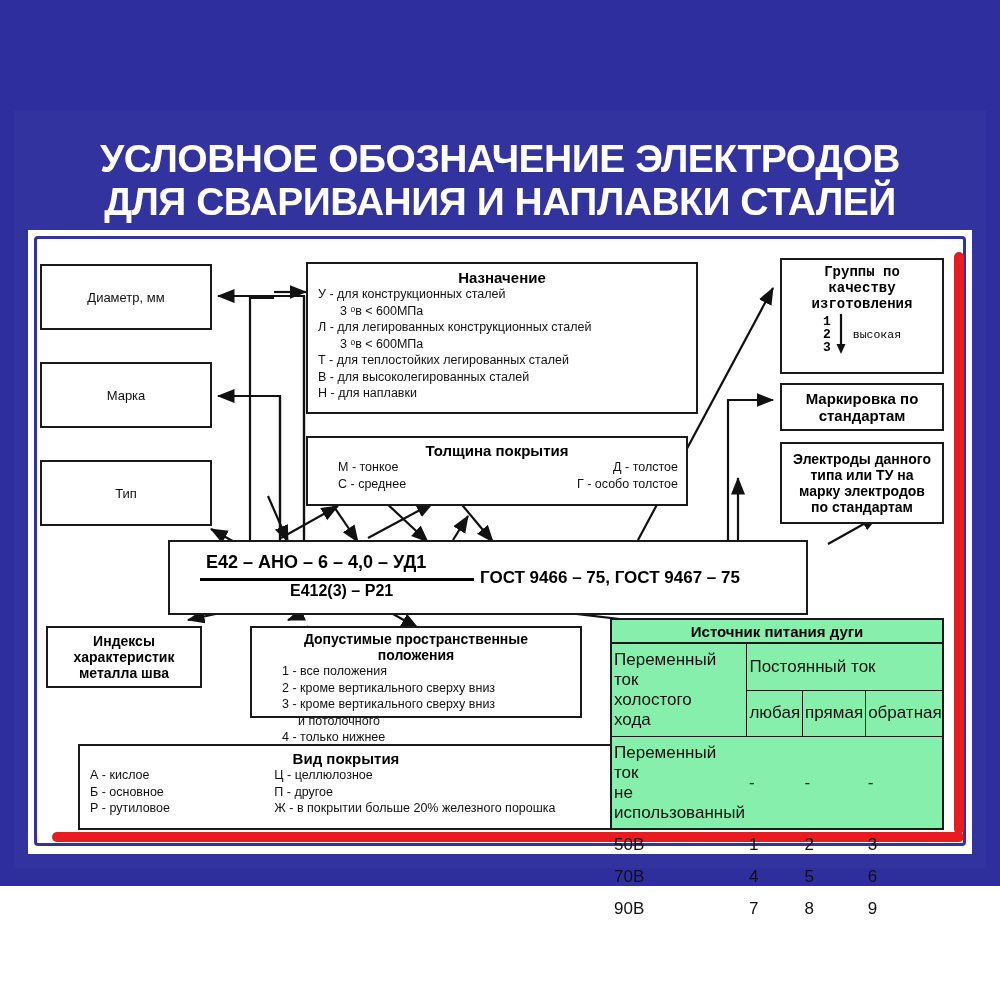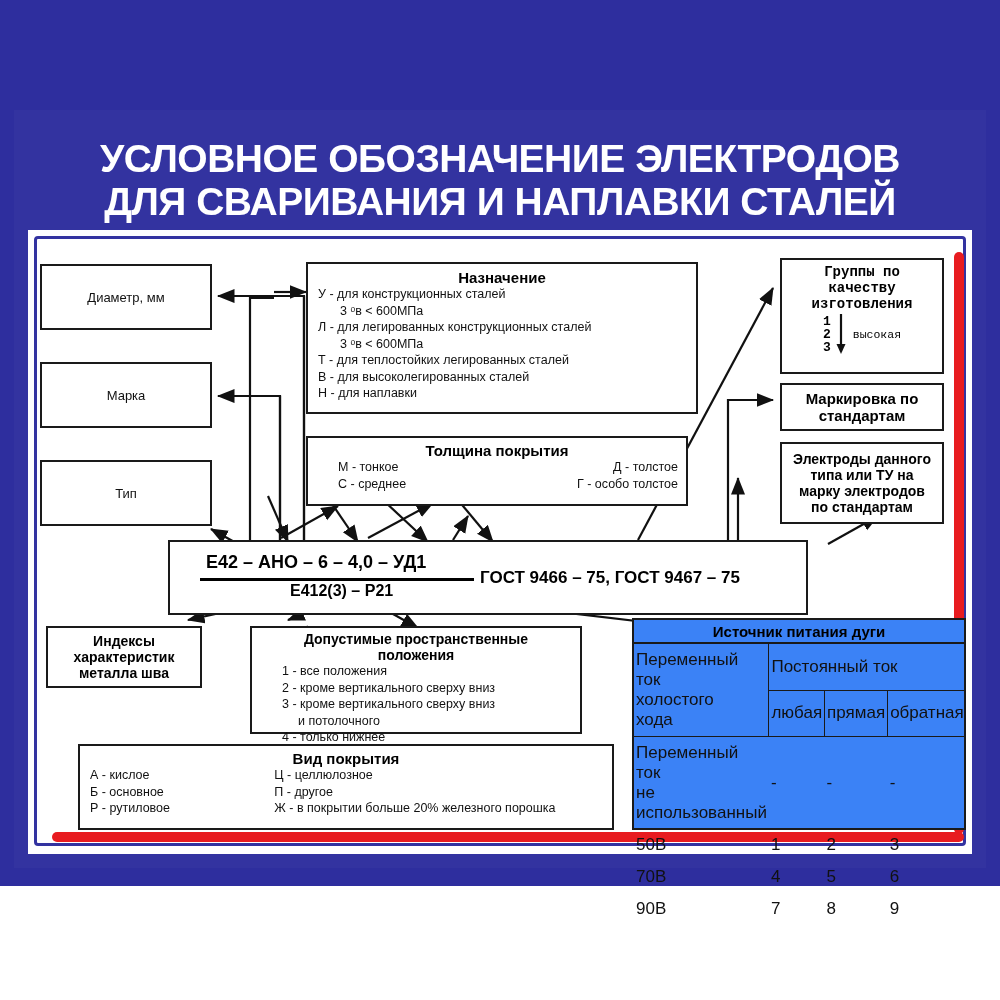--- a/index.html
+++ b/index.html
@@ -42,21 +42,21 @@
   #f-top{font-size:18px;position:absolute;left:36px;top:10px;}
   #f-rule{position:absolute;left:30px;top:36px;width:274px;height:3px;background:#000;}
   #f-bot{font-size:16px;position:absolute;left:120px;top:40px;}
   #f-gost{font-size:17px;position:absolute;left:310px;top:26px;}
 
   
   table.src{border-collapse:collapse;width:100%;height:100%;}
   table.src td,table.src th{border:1.5px solid #1a1a1a;font-size:17px;color:#111;
       font-weight:normal;padding:6px 2px;}
   table.src .nb{border:none;}
-  .tblwrap{position:absolute;border:2px solid #1a1a1a;background:#3b82f6;box-sizing:border-box;margin-left:22px;}
+  .tblwrap{position:absolute;border:2px solid #1a1a1a;background:#86efac;box-sizing:border-box;}
   .ttl{font-weight:bold;font-size:15px;text-align:center;padding:3px 0 2px;}
 
   .grpnums{font-size:13px;line-height:1.0;font-weight:bold;}
   .vys{font-size:11.5px;}
 </style>
 </head>
 <body>
 
 <div id="poster">
   <div id="blueframe"></div>
@@ -190,21 +190,21 @@
       <div class="fline" id="f-bot">Е412(3) – Р21</div>
       <div class="fline" id="f-gost">ГОСТ 9466 – 75, ГОСТ 9467 – 75</div>
     </div>
 
     <div class="box boldbox" style="left:8px;top:378px;width:156px;height:62px;font-size:14px;">
       <div>Индексы</div>
       <div>характеристик</div>
       <div>металла шва</div>
     </div>
 
-    <div class="box" style="left:212px;top:378px;width:332px;height:108px;padding:3px 8px;">
+    <div class="box" style="left:212px;top:378px;width:332px;height:92px;padding:3px 8px;">
       <div class="hdr-sm">Допустимые пространственные</div>
       <div class="hdr-sm">положения</div>
       <div class="li ind">1 - все положения</div>
       <div class="li ind">2 - кроме вертикального сверху вниз</div>
       <div class="li ind">3 - кроме вертикального сверху вниз</div>
       <div class="li" style="padding-left:38px;">и потолочного</div>
       <div class="li ind">4 - только нижнее</div>
     </div>
 
     <div class="box" style="left:8px;top:496px;width:536px;height:86px;padding:4px 10px;margin-left:32px;">

